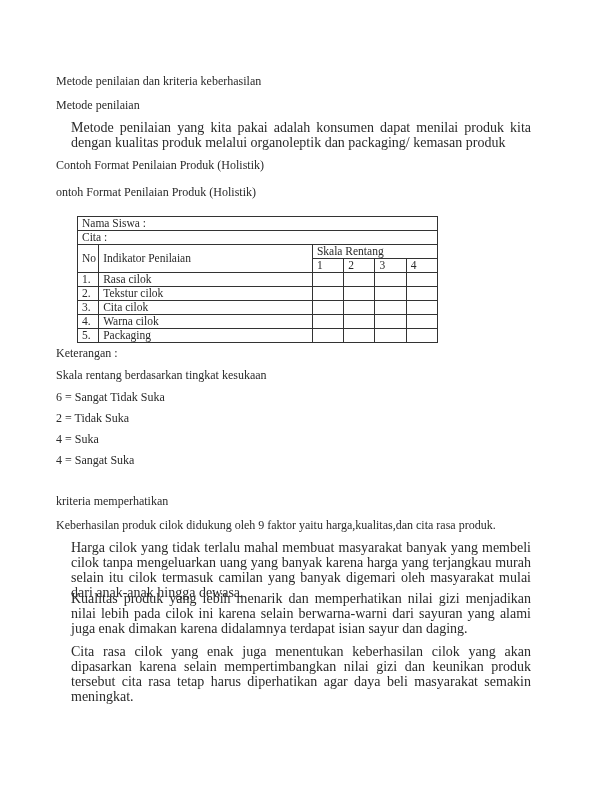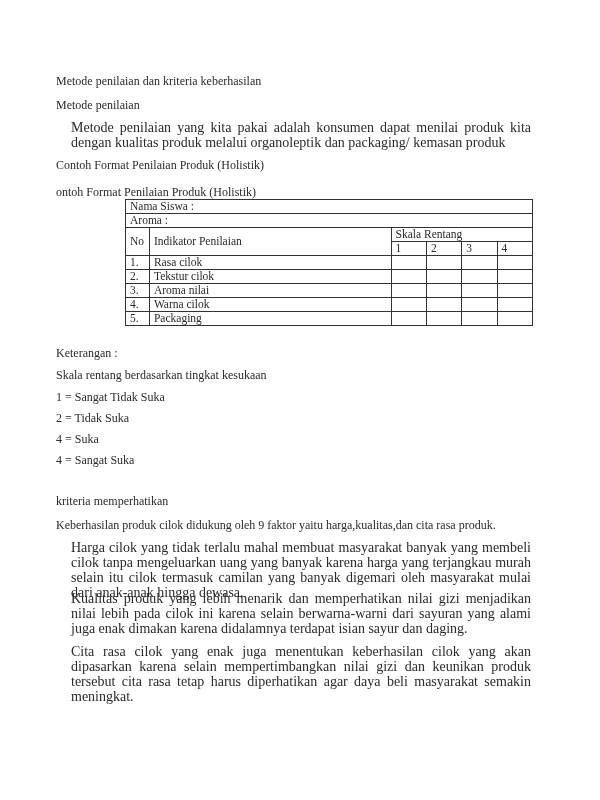--- a/index.html
+++ b/index.html
@@ -3,22 +3,22 @@
   <meta charset="utf-8">
   <style>
     html, body { margin: 0; padding: 0; }
     body {
       width: 600px; height: 800px; background: #ffffff; position: relative; overflow: hidden;
       font-family: "Liberation Serif", "DejaVu Serif", serif; color: #2a2a2a;
     }
     .t { position: absolute; left: 56px; font-size: 12px; line-height: 14px; white-space: nowrap; }
     .p { position: absolute; left: 71px; width: 460px; font-size: 14px; line-height: 15px; text-align: justify; text-align-last: left; }
     table.form {
-      position: absolute; left: 77px; top: 199px; width: 408px;
-      border-collapse: collapse; font-size: 11.5px; line-height: 13px; table-layout: fixed; margin-left: 48px;
+      position: absolute; left: 77px; top: 216px; width: 361px;
+      border-collapse: collapse; font-size: 11.5px; line-height: 13px; table-layout: fixed;
     }
     table.form td { border: 1.3px solid #333; padding: 0 0 0 4px; height: 13px; vertical-align: top; color: #2a2a2a; }
     table.form td.mid { vertical-align: middle; }
     .colNo { width: 21px; }
     .colInd { width: 212px; }
     .colS { width: 31px; }
   </style>
 </head>
 <body>
 
@@ -36,21 +36,21 @@
         <col class="colS">
         <col class="colS">
         <col class="colS">
         <col class="colS">
     </colgroup>
     <tbody>
         <tr>
       <td colspan="6">Nama Siswa   :</td>
     </tr>
     <tr>
-      <td colspan="6">Aroma            :</td>
+      <td colspan="6">Cita            :</td>
     </tr>
     <tr>
       <td rowspan="2" class="mid">No</td>
       <td rowspan="2" class="mid">Indikator Penilaian</td>
       <td colspan="4">Skala Rentang</td>
     </tr>
     <tr>
       <td>1</td>
       <td>2</td>
       <td>3</td>
@@ -67,21 +67,21 @@
     <tr>
       <td>2.</td>
       <td>Tekstur cilok</td>
       <td></td>
           <td></td>
           <td></td>
           <td></td>
     </tr>
     <tr>
       <td>3.</td>
-      <td>Aroma nilai</td>
+      <td>Cita cilok</td>
       <td></td>
           <td></td>
           <td></td>
           <td></td>
     </tr>
     <tr>
       <td>4.</td>
       <td>Warna cilok</td>
       <td></td>
           <td></td>
@@ -94,21 +94,21 @@
       <td></td>
           <td></td>
           <td></td>
           <td></td>
     </tr>
   </tbody>
     </table>
 
   <div class="t" style="top:346px">Keterangan :</div>
   <div class="t" style="top:368px">Skala rentang  berdasarkan tingkat kesukaan</div>
-  <div class="t" style="top:390px">1 = Sangat Tidak Suka</div>
+  <div class="t" style="top:390px">6 = Sangat Tidak Suka</div>
   <div class="t" style="top:411px">2 = Tidak Suka</div>
   <div class="t" style="top:432px">4 = Suka</div>
   <div class="t" style="top:453px">4 = Sangat Suka</div>
 
   <div class="t" style="top:494px">kriteria memperhatikan</div>
   <div class="t" style="top:518px">Keberhasilan produk cilok didukung oleh 9 faktor yaitu harga,kualitas,dan cita rasa produk.</div>
   <div class="p" style="top:540px">Harga cilok yang tidak terlalu mahal membuat masyarakat banyak yang membeli cilok tanpa mengeluarkan uang yang banyak karena harga yang terjangkau murah selain itu cilok termasuk camilan yang banyak digemari oleh masyarakat mulai dari anak-anak hingga dewasa.</div>
   <div class="p" style="top:591px">Kualitas produk yang lebih menarik dan memperhatikan nilai gizi menjadikan nilai lebih pada cilok ini karena selain berwarna-warni dari sayuran yang alami juga enak dimakan karena didalamnya terdapat isian sayur dan daging.</div>
   <div class="p" style="top:644px">Cita rasa cilok yang enak juga menentukan keberhasilan cilok yang akan dipasarkan karena selain mempertimbangkan nilai gizi dan keunikan produk tersebut cita rasa tetap harus diperhatikan agar daya beli masyarakat semakin meningkat.</div>
 </div>

